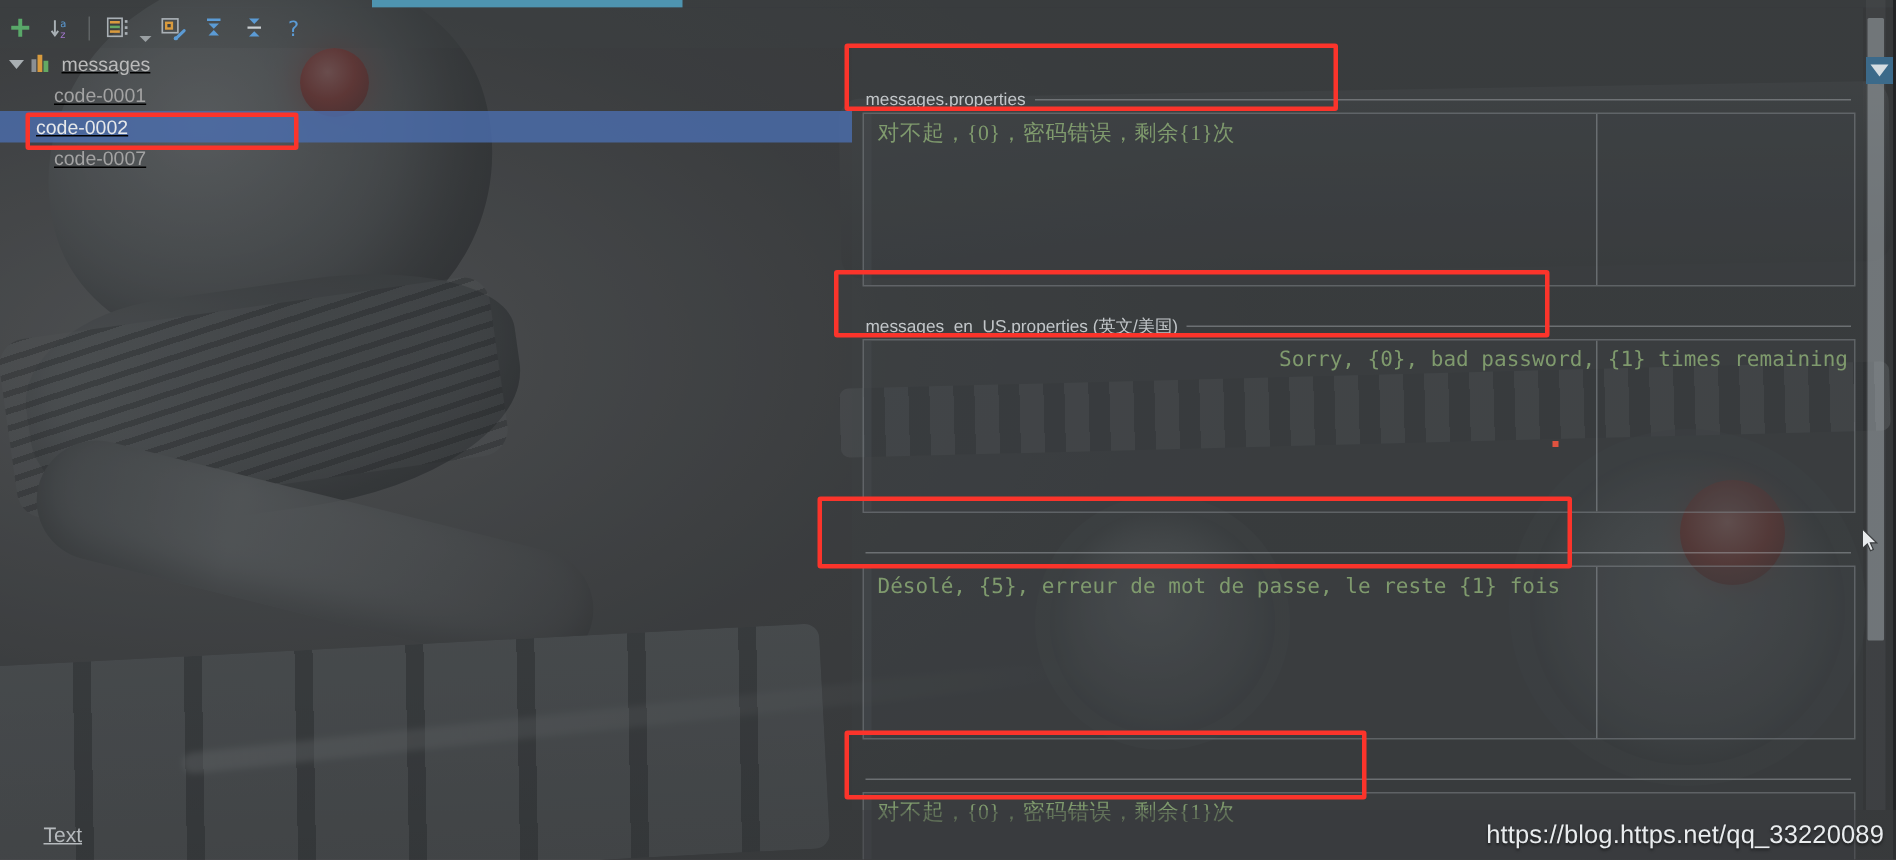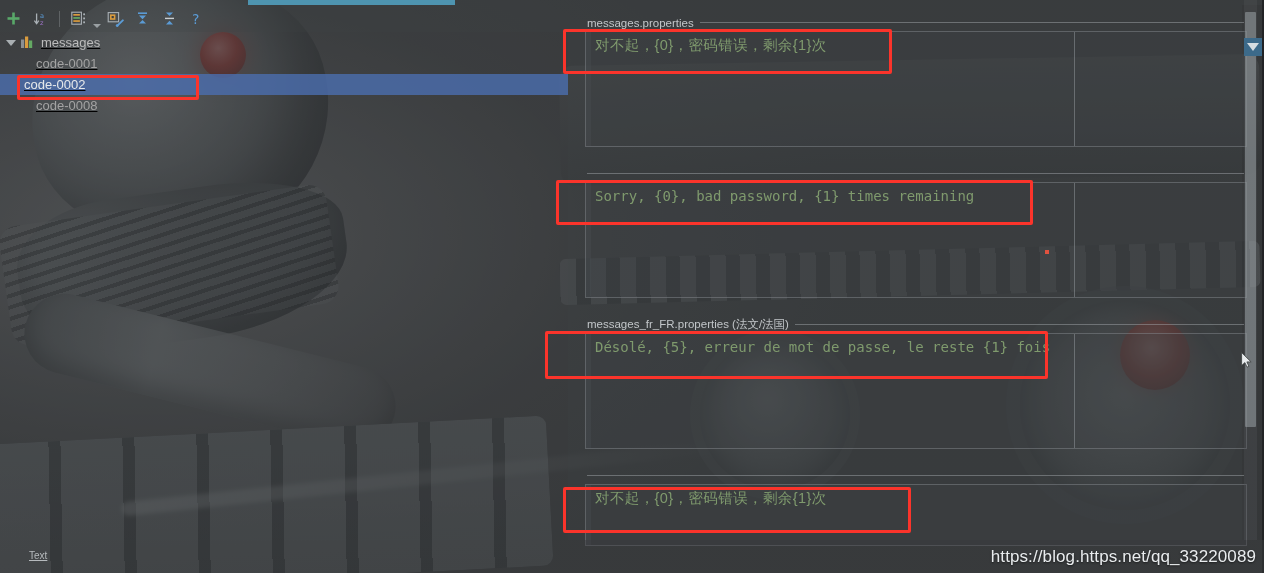--- a/index.html
+++ b/index.html
@@ -164,21 +164,21 @@
   .redbox{
     position:absolute;border:3px solid #fb342b;border-radius:2px;
     pointer-events:none;z-index:6;box-sizing:border-box;
   }
 
   
   .panels{
     position:absolute;left:568px;top:5px;width:674px;height:535px;
     background:rgba(60,63,65,.50);
   }
-  .panel{position:absolute;left:12px;width:674px;}
+  .panel{position:absolute;left:2px;width:674px;margin-top:44px;}
   .panel-head{
     height:17px;display:flex;align-items:center;gap:6px;
     padding-left:7px;padding-right:10px;
   }
   .panel-title{
     font-size:11.5px;color:#c2c6c9;white-space:nowrap;
   }
   .panel-rule{flex:1;height:1px;background:rgba(170,176,180,.45);}
   .editor{
     position:relative;margin-left:5px;width:662px;
@@ -193,35 +193,35 @@
   .margin-line{
     position:absolute;top:0;width:1px;height:100%;
     background:rgba(160,166,170,.45);
   }
   .ed-text{
     position:absolute;left:9px;top:3px;right:4px;
     font-family:"DejaVu Sans Mono","Liberation Mono",monospace;
     font-size:14px;line-height:20px;color:#7f9a6d;white-space:pre;
   }
   .ed-text.cjk{
-    font-family:Liberation Sans, sans-serif;
+    font-family:Liberation Serif, serif;
     font-size:14.5px;letter-spacing:.4px;
   }
   .err-dot{
     position:absolute;width:4px;height:4px;background:#e0523f;
   }
 
   
   .bottom{
     position:absolute;left:0;top:540px;width:1264px;height:33px;
     background:rgba(60,63,65,.45);
   }
   .btab{
     position:absolute;top:3px;height:25px;display:flex;align-items:center;
-    padding:0 11px;font-size:10px;color:#b6babd;text-decoration:underline;
+    padding:0 11px;font-size:14px;color:#b6babd;text-decoration:underline;
   }
   .btab.active{background:rgba(78,82,85,.78);color:#d2d6d9;}
   .watermark{
     position:absolute;right:8px;top:7px;
     font-size:17px;color:#e9ecee;letter-spacing:.1px;
     text-shadow:0 1px 2px rgba(0,0,0,.55);
   }
 
   
   .scrollzone{
@@ -364,53 +364,53 @@
 
       <div class="tree-row child">
         <span class="tree-label">code-0001</span>
       </div>
 
       <div class="tree-row child selected">
         <span class="tree-label">code-0002</span>
       </div>
 
       <div class="tree-row child">
-        <span class="tree-label">code-0008</span>
+        <span class="tree-label">code-0007</span>
       </div>
     </div>
 
     <div class="panels">
 
       <div class="panel" style="top:9px;">
         <div class="panel-head">
           <span class="panel-title">messages.properties</span>
           <span class="panel-rule"></span>
         </div>
         <div class="editor" style="height:116px;">
           <div class="gutter"></div>
           <div class="margin-line" style="left:488px;"></div>
           <div class="ed-text cjk">对不起，{0}，密码错误，剩余{1}次</div>
         </div>
       </div>
 
       <div class="panel" style="top:160px;">
         <div class="panel-head">
+          <span class="panel-title">messages_en_US.properties (英文/美国)</span>
           <span class="panel-rule"></span>
         </div>
-        <div class="editor" style="height:116px;">
+        <div class="editor" style="height:116px;text-align:right;">
           <div class="gutter"></div>
           <div class="margin-line" style="left:488px;"></div>
           <div class="ed-text">Sorry, {0}, bad password, {1} times remaining</div>
           <div class="err-dot" style="left:459px;top:67px;"></div>
         </div>
       </div>
 
       <div class="panel" style="top:311px;">
         <div class="panel-head">
-          <span class="panel-title">messages_fr_FR.properties (法文/法国)</span>
           <span class="panel-rule"></span>
         </div>
         <div class="editor" style="height:116px;">
           <div class="gutter"></div>
           <div class="margin-line" style="left:488px;"></div>
           <div class="ed-text">Désolé, {5}, erreur de mot de passe, le reste {1} fois</div>
         </div>
       </div>
 
       <div class="panel" style="top:462px;">

